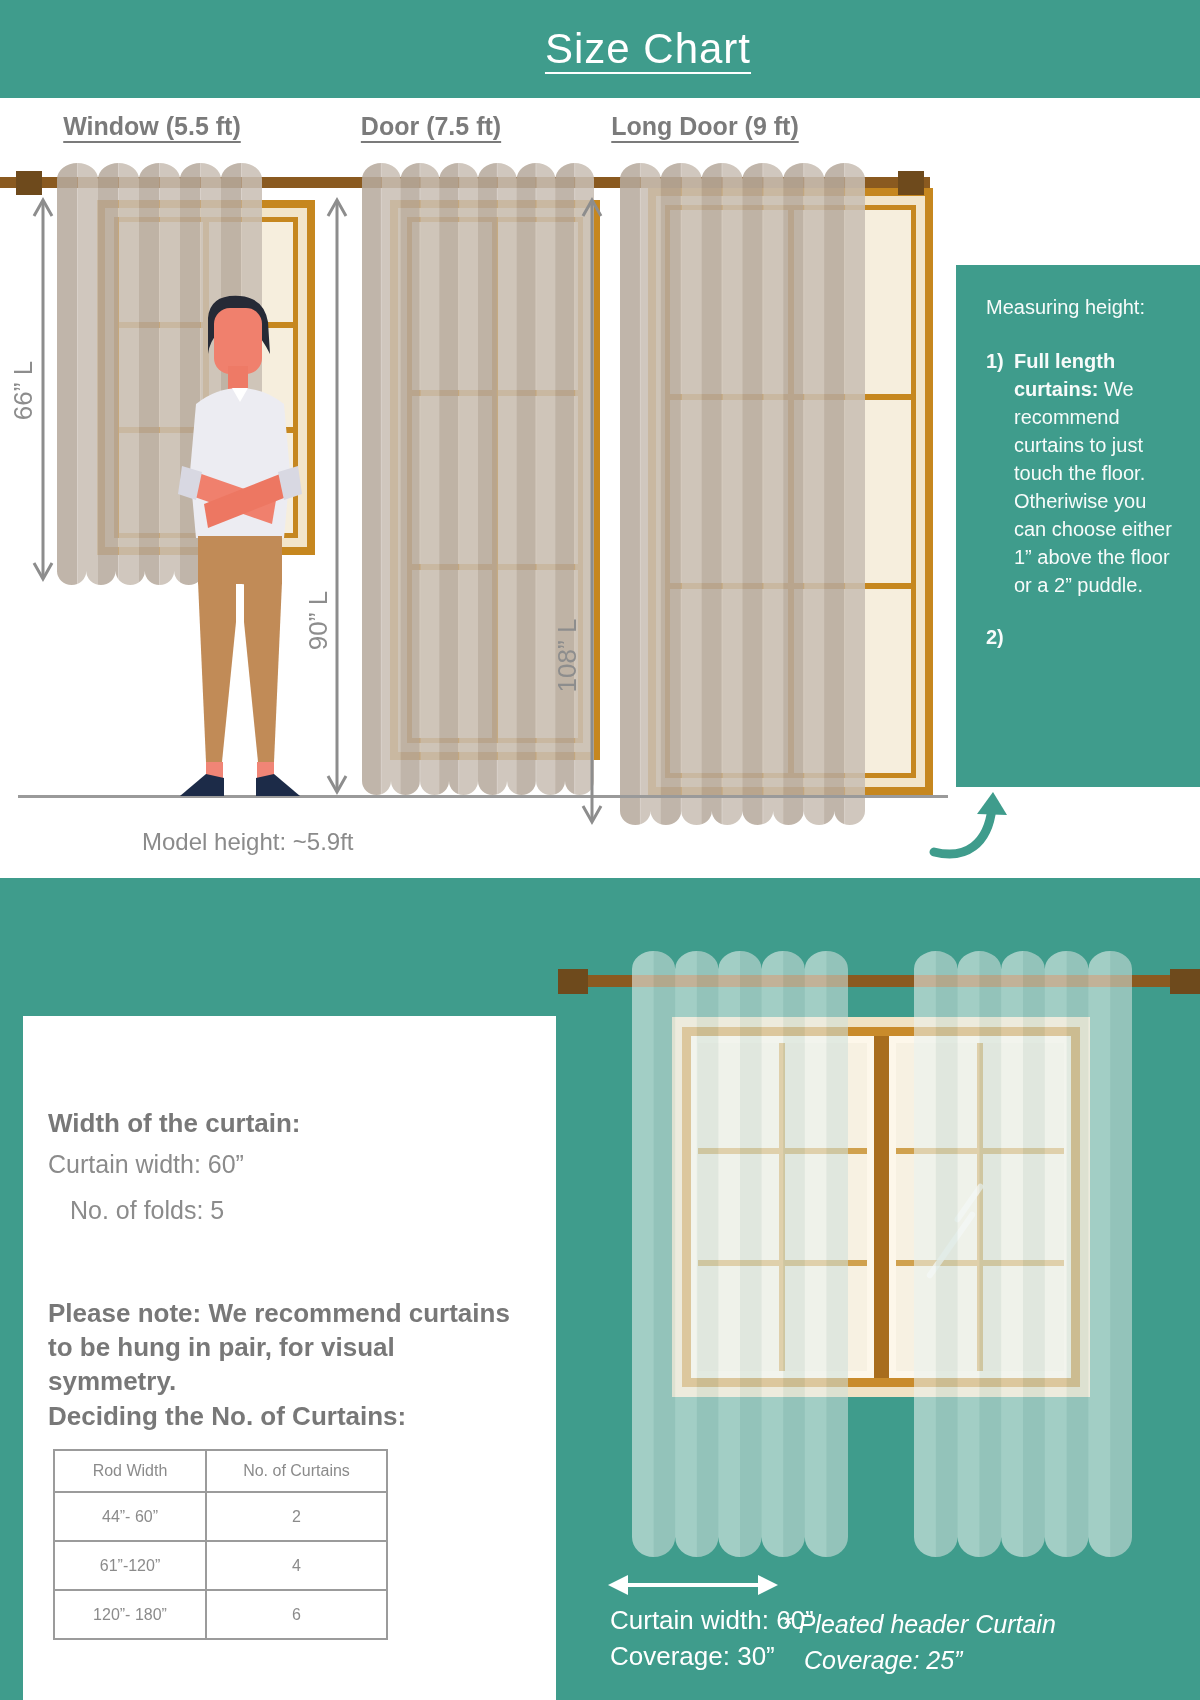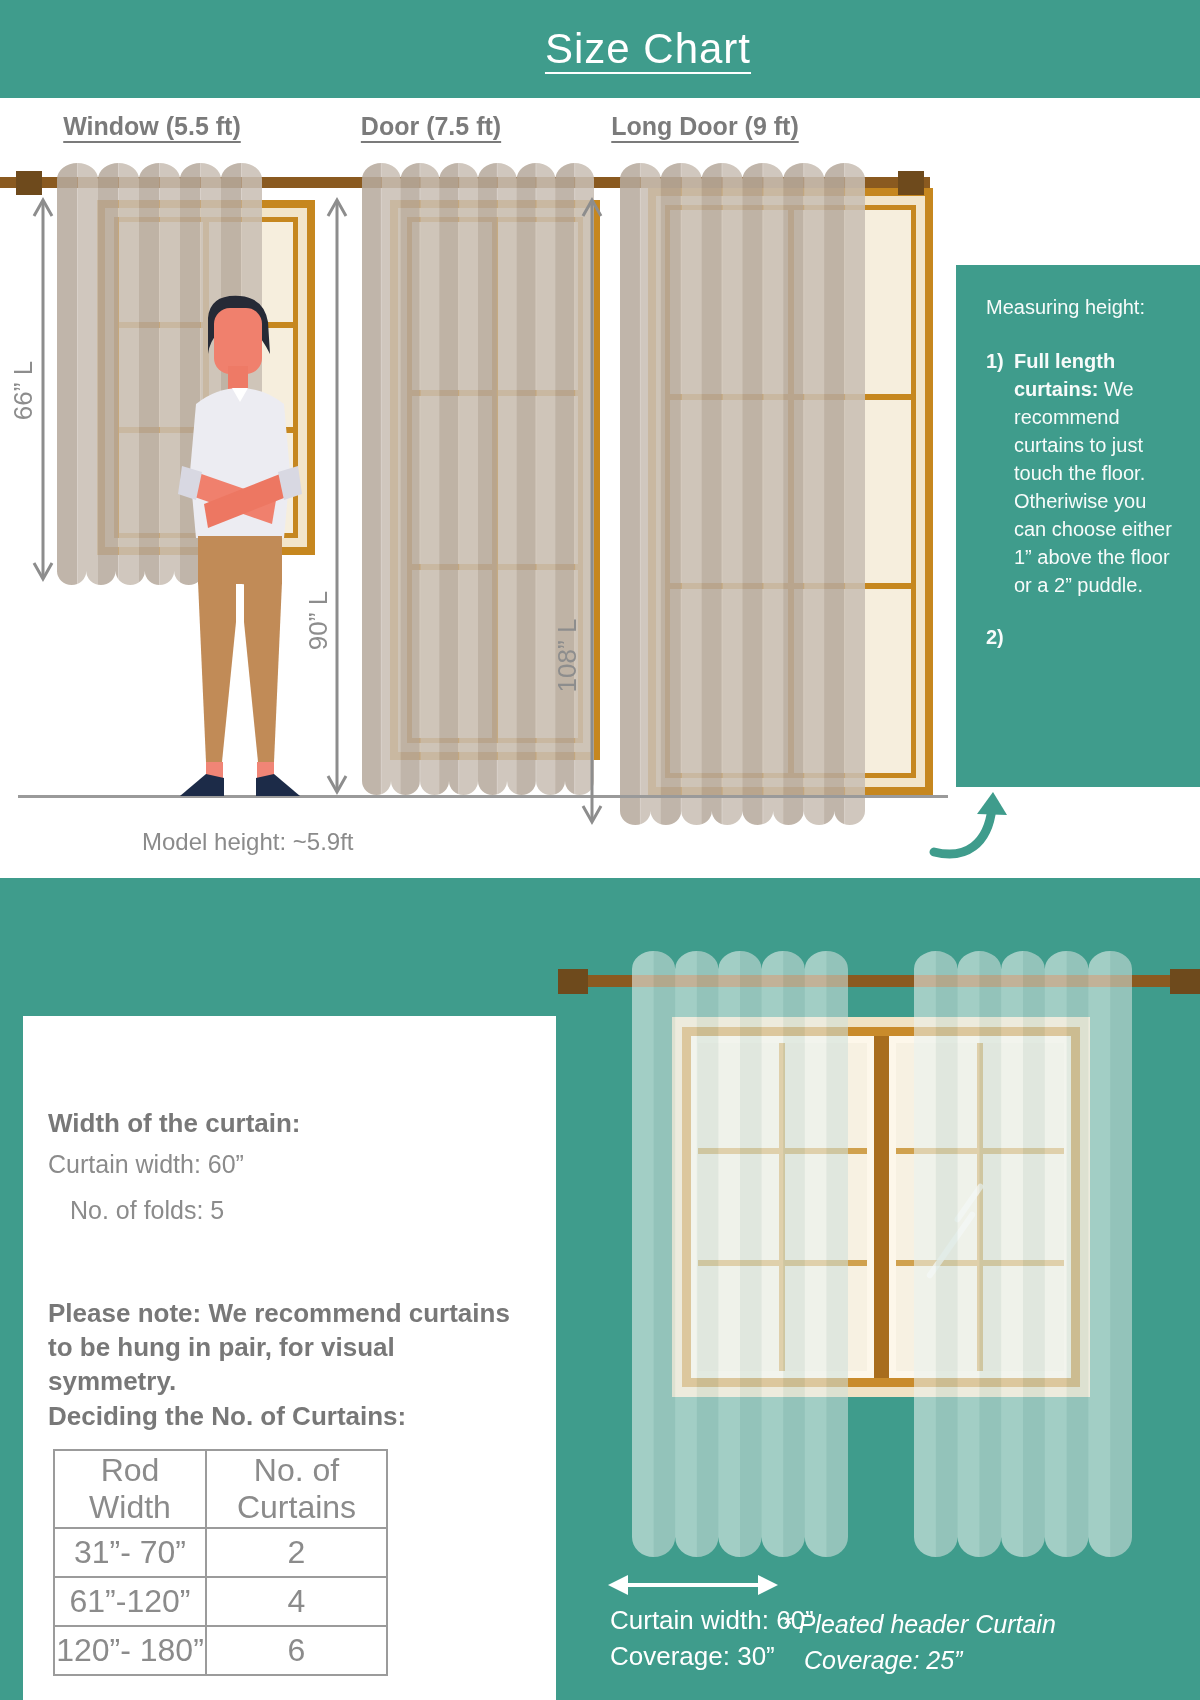--- a/index.html
+++ b/index.html
@@ -44,21 +44,21 @@
   
   .bottom-band{left:0;top:878px;width:1200px;height:822px;background:#3f9c8c;}
   .b-heading{left:34px;top:944px;font-size:31px;font-weight:bold;color:#ffffff;text-decoration:underline;
              text-underline-offset:7px;text-decoration-thickness:2px;white-space:nowrap;}
   .card{left:23px;top:1016px;width:533px;height:684px;background:#ffffff;}
   .c-bold{position:absolute;font-size:26px;font-weight:bold;color:#787878;}
   .c-line{position:absolute;font-size:25px;color:#8b8b8b;white-space:nowrap;}
   .c-note{position:absolute;font-size:26px;font-weight:bold;color:#787878;width:480px;line-height:34px;}
   table.rodtab{position:absolute;left:30px;top:433px;width:335px;border-collapse:collapse;}
   table.rodtab th,table.rodtab td{border:2px solid #9b9b9b;color:#8b8b8b;font-weight:normal;
-        font-size:32px;text-align:center;margin-left:20px;}
+        font-size:16px;text-align:center;margin-left:20px;}
   table.rodtab th{height:38px;}
   table.rodtab td{height:45px;}
   table.rodtab .col1{width:148px;}
 
   
   .bwin{background:#f0e2c4;padding:10px;box-sizing:border-box;}
   .bwin-frame{width:100%;height:100%;background:#c98b2b;padding:9px;box-sizing:border-box;display:flex;}
   .bpanel{flex:1;background:#fdf7ea;padding:7px;box-sizing:border-box;}
   .bcenter{width:15px;background:#a86d1d;}
   .bgrid{width:100%;height:100%;display:grid;grid-template-columns:1fr 1fr;grid-template-rows:1fr 1fr 1fr;gap:6px;background:#d0a14e;}
@@ -224,21 +224,21 @@
     <div class="c-line" style="left:25px;top:180px;margin-left:22px;">No. of folds: 5</div>
     <div class="c-note" style="left:25px;top:252px;margin-top:14px;top:266px;">Please note: We recommend curtains to be hung in pair, for visual symmetry.</div>
     <div class="c-bold" style="left:25px;top:385px;">Deciding the No. of Curtains:</div>
     <table class="rodtab">
       <tbody>
           <tr>
         <th class="col1">Rod Width</th>
         <th>No. of Curtains</th>
       </tr>
       <tr>
-        <td>31”- 70”</td>
+        <td>44”- 60”</td>
         <td>2</td>
       </tr>
       <tr>
         <td>61”-120”</td>
         <td>4</td>
       </tr>
       <tr>
         <td>120”- 180”</td>
         <td>6</td>
       </tr>

